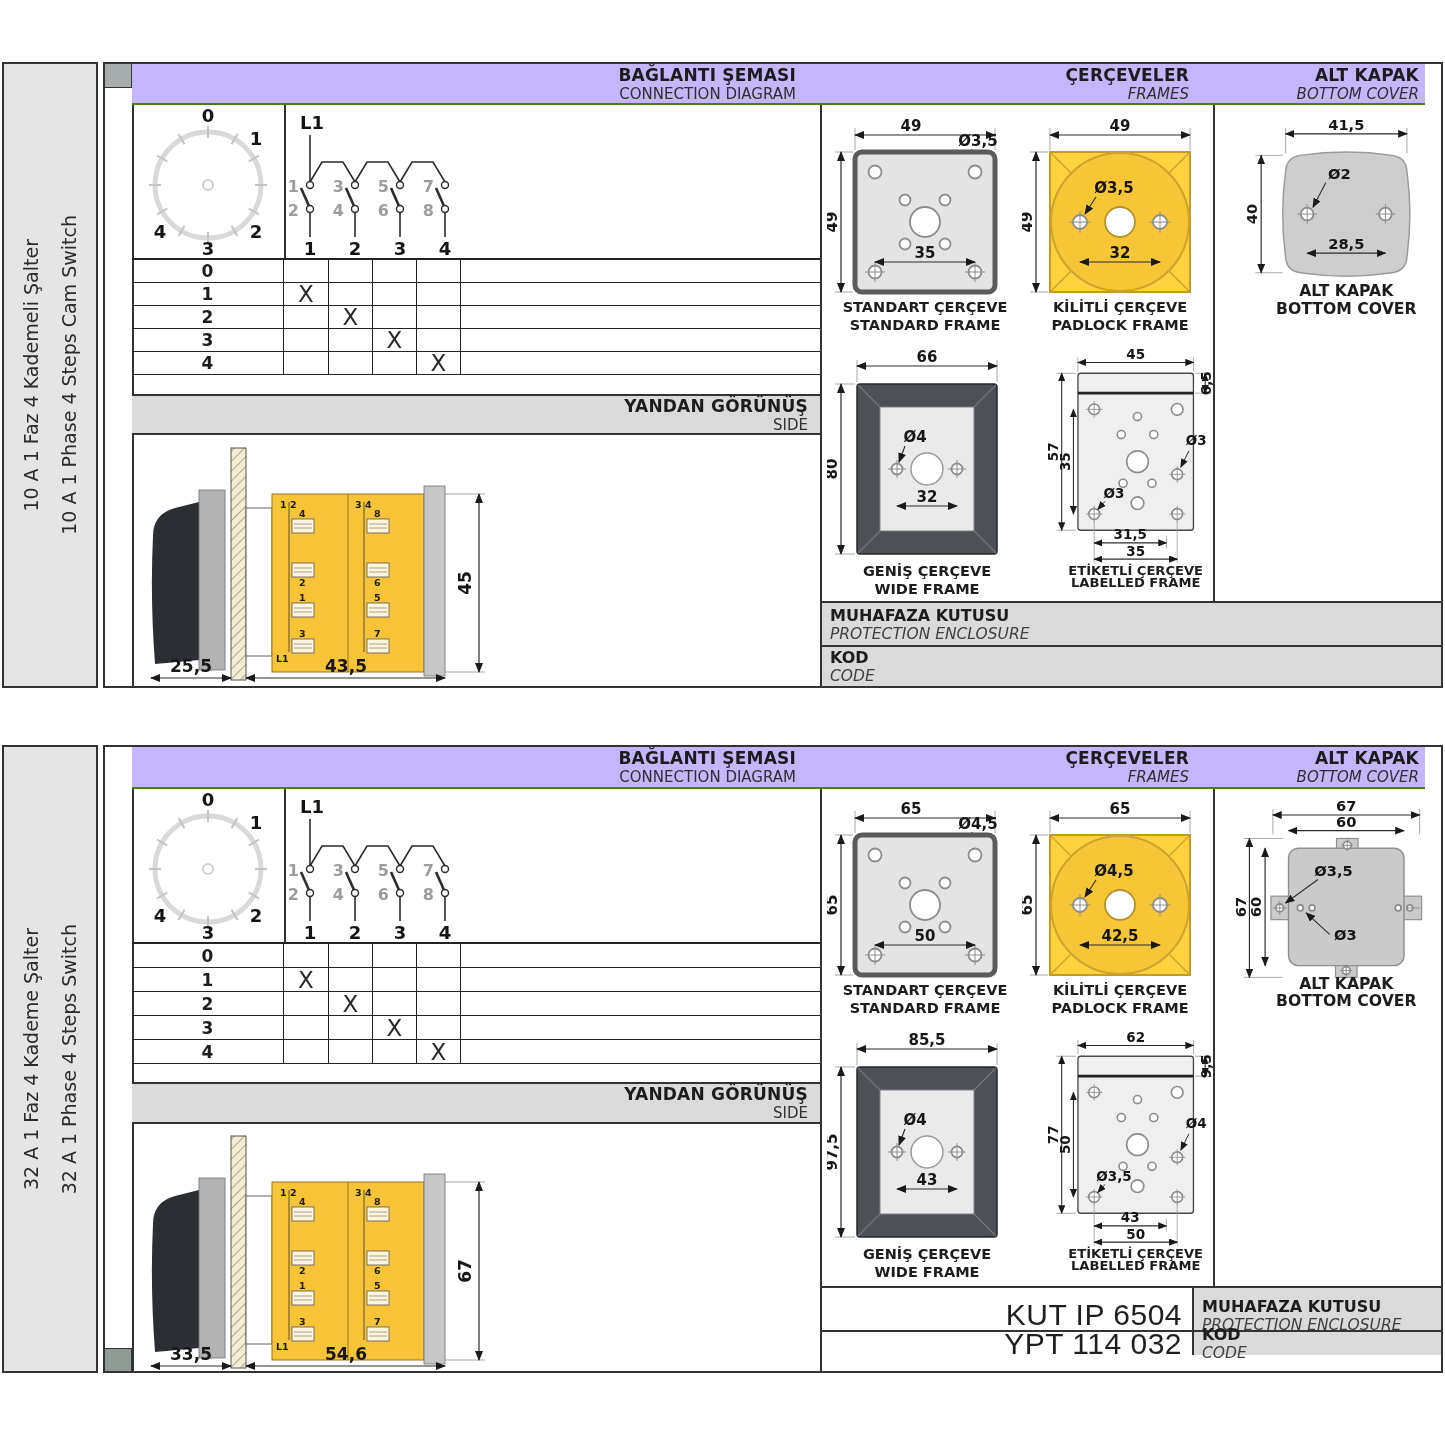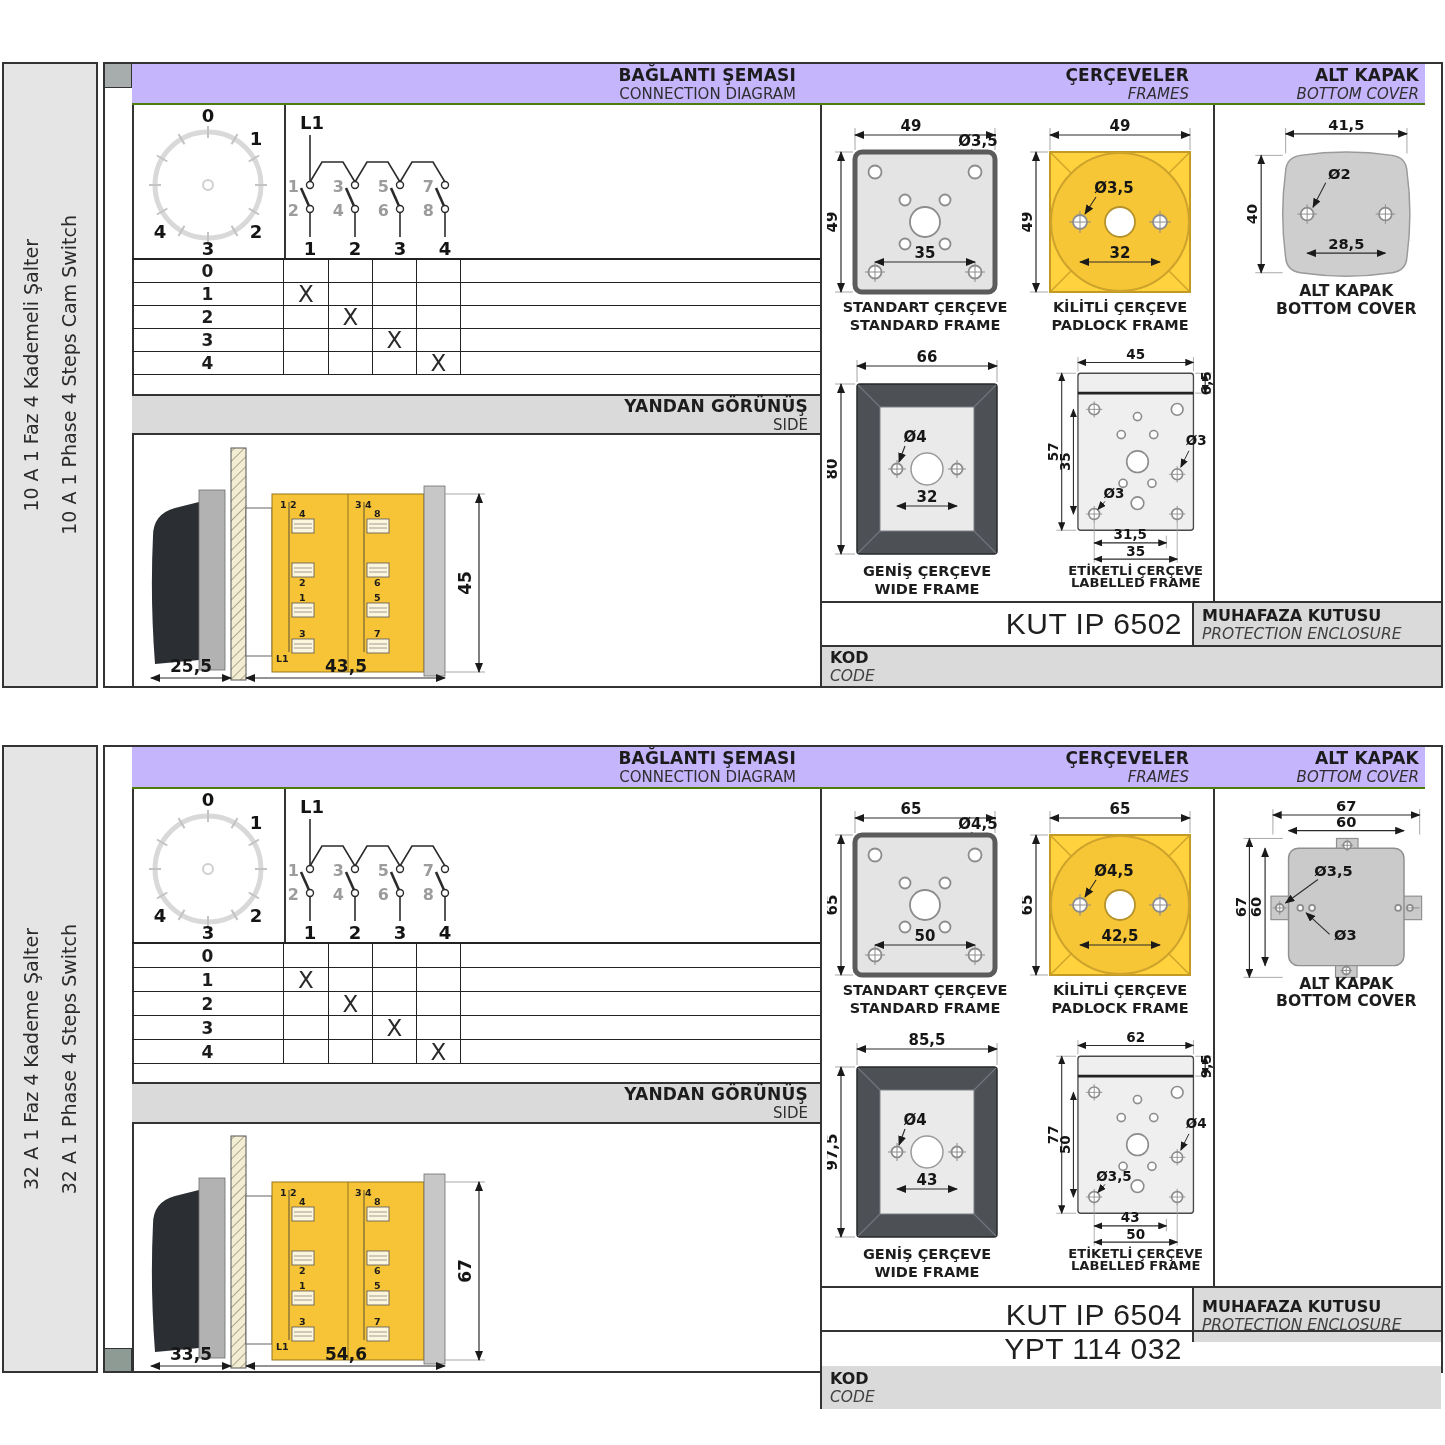--- a/index.html
+++ b/index.html
@@ -412,21 +412,20 @@
           <line class="ch" x1="165" y1="90" x2="165" y2="110"></line>
       <text x="118" y="64" class="dt">Ø2</text>
       <line class="ld" x1="104" y1="68" x2="91" y2="93"></line>
       <line class="dl" x1="85" y1="140" x2="165" y2="140"></line>
       <text x="125" y="136" class="dt">28,5</text>
       <text x="125" y="184" class="cap" style="font-size:16px">ALT KAPAK</text>
       <text x="125" y="202" class="cap" style="font-size:16px">BOTTOM COVER</text>
     </svg>
 
     <div class="kutrow" style="top:537px;height:44px;">
-      <div class="kutval">KUT IP 6502</div>
       <div class="kutlbl">
         <span class="t">MUHAFAZA KUTUSU</span>
         <span class="e">PROTECTION ENCLOSURE</span>
       </div>
     </div>
     <div class="kutrow" style="top:581px;bottom:0;">
       <div class="kutlbl">
         <span class="t">KOD</span>
         <span class="e">CODE</span>
       </div>
@@ -801,21 +800,21 @@
       <text x="125" y="209" class="cap" style="font-size:16px">BOTTOM COVER</text>
     </svg>
 
     <div class="kutrow" style="top:539px;height:56px;">
       <div class="kutval">KUT IP 6504</div>
       <div class="kutlbl">
         <span class="t">MUHAFAZA KUTUSU</span>
         <span class="e">PROTECTION ENCLOSURE</span>
       </div>
     </div>
-    <div class="kutrow" style="top:583px;bottom:16px;flex-direction:column;">
+    <div class="kutrow" style="top:583px;bottom:16px;">
       <div class="kutval">YPT 114 032</div>
       <div class="kutlbl">
         <span class="t">KOD</span>
         <span class="e">CODE</span>
       </div>
     </div>
   </div>
 </div>
 
 </div>

